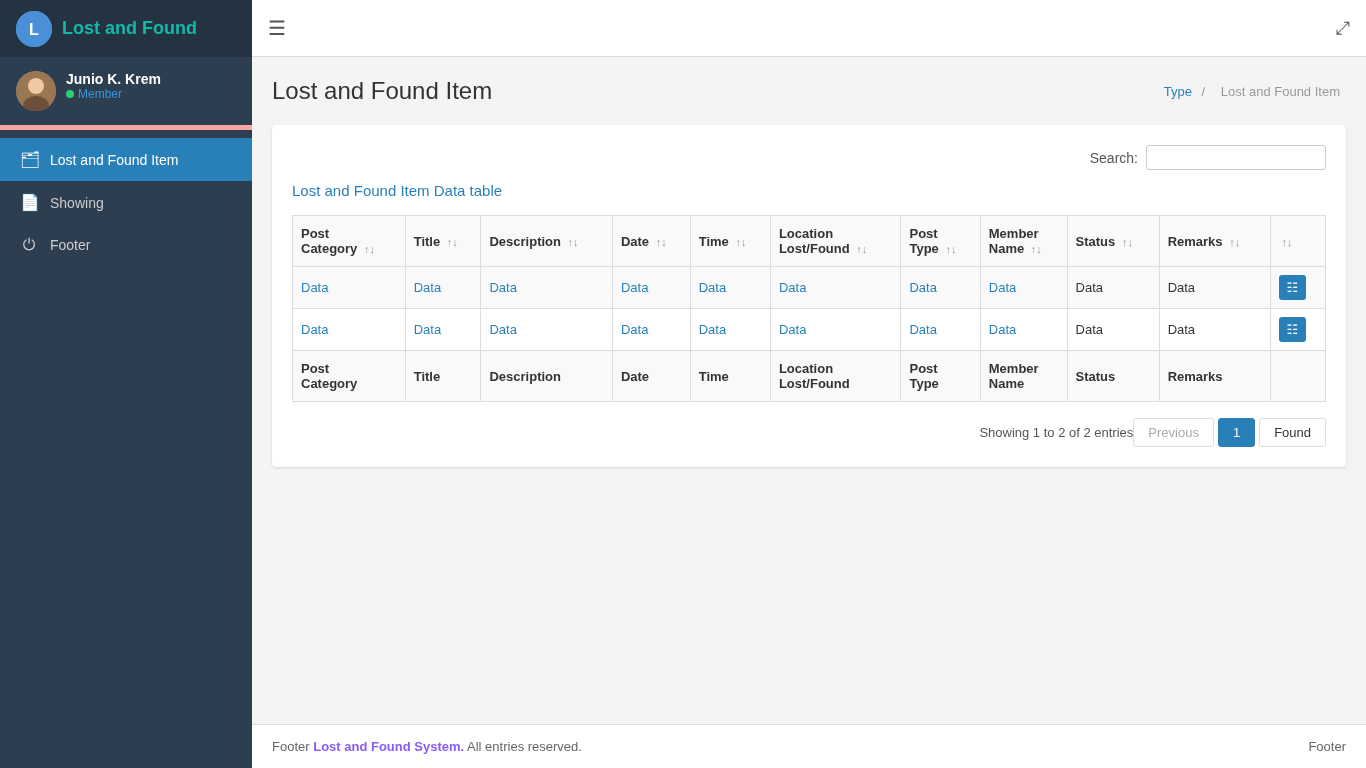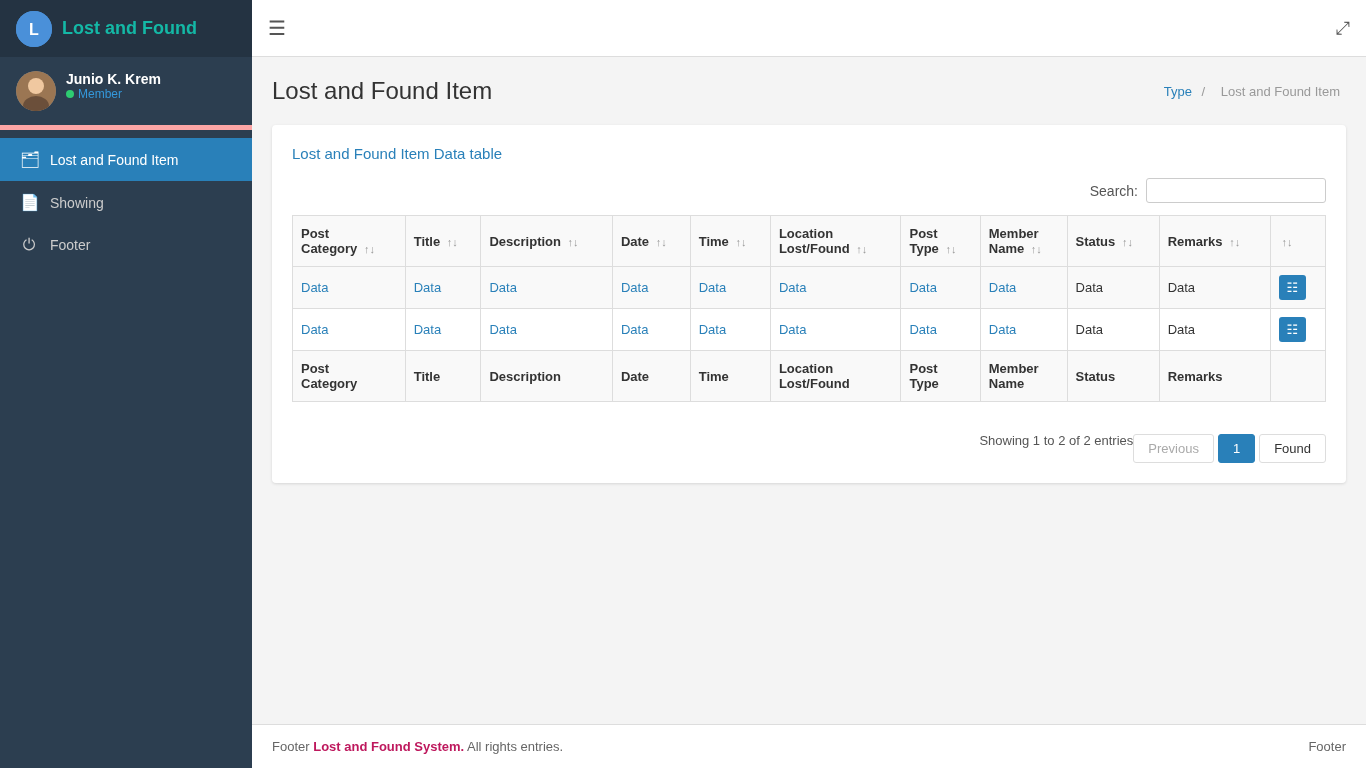--- a/index.html
+++ b/index.html
@@ -166,21 +166,21 @@
     }
 
     
     #table-footer {
       display: flex;
       align-items: center;
       justify-content: flex-end;
       margin-top: 16px;
     }
     #entries-info { color: #555; font-size: 13px; }
-    #pagination { display: flex; gap: 4px; align-items: center; margin-top: 16px; }
+    #pagination { display: flex; gap: 4px; align-items: center; }
     .page-btn {
       padding: 6px 14px;
       border: 1px solid #ddd;
       background: #fff;
       cursor: pointer;
       border-radius: 3px;
       font-size: 13px;
       color: #333;
     }
     .page-btn.active { background: #2980b9; color: #fff; border-color: #2980b9; }
@@ -189,21 +189,21 @@
     
     #footer {
       background: #fff;
       border-top: 1px solid #ddd;
       padding: 14px 20px;
       display: flex;
       justify-content: space-between;
       font-size: 13px;
       color: #666;
     }
-    #footer a { color: #be185d; font-weight: 700; text-decoration: none; }
+    #footer a { color: #8b5cf6; font-weight: 700; text-decoration: none; }
   </style>
 </head>
 <body>
 
 <div id="sidebar">
   <div id="sidebar-header">
     <div id="sidebar-logo">
       <svg viewBox="0 0 36 36" width="36" height="36">
         <circle cx="18" cy="18" r="18" fill="#4a90d9"></circle>
         <text x="18" y="24" text-anchor="middle" fill="white" font-size="16" font-weight="bold">L</text>
@@ -255,26 +255,26 @@
     <div id="page-header">
       <h1 id="page-title">Lost and Found Item</h1>
       <div id="breadcrumb">
         <a>Type</a>
         <span>/</span>
         <span>Lost and Found Item</span>
       </div>
     </div>
 
     <div id="card">
-      <div id="card-title">Lost and Found Item Data table</div>
-
       <div id="search-bar">
         <label id="search-label">Search:</label>
         <input id="search-input" type="text" placeholder="" style="">
       </div>
+
+      <div id="card-title">Lost and Found Item Data table</div>
 
       <table id="data-table">
         <thead>
           <tr>
             <th>Post<br>Category <span class="sort-icon">↑↓</span></th>
             <th>Title <span class="sort-icon">↑↓</span></th>
             <th>Description <span class="sort-icon">↑↓</span></th>
             <th>Date <span class="sort-icon">↑↓</span></th>
             <th>Time <span class="sort-icon">↑↓</span></th>
             <th>Location<br>Lost/Found <span class="sort-icon">↑↓</span></th>
@@ -341,17 +341,17 @@
           <button class="page-btn disabled">Previous</button>
           <button class="page-btn active">1</button>
           <button class="page-btn">Found</button>
         </div>
       </div>
     </div>
   </div>
 
   <div id="footer">
     <div>
-      <span>Footer </span><a>Lost and Found System.</a><span> All rights entries.</span>
+      <span>Footer </span><a>Lost and Found System.</a><span> All entries reserved.</span>
     </div>
     <span>Footer</span>
   </div>
 </div>
 
 </body></html>

